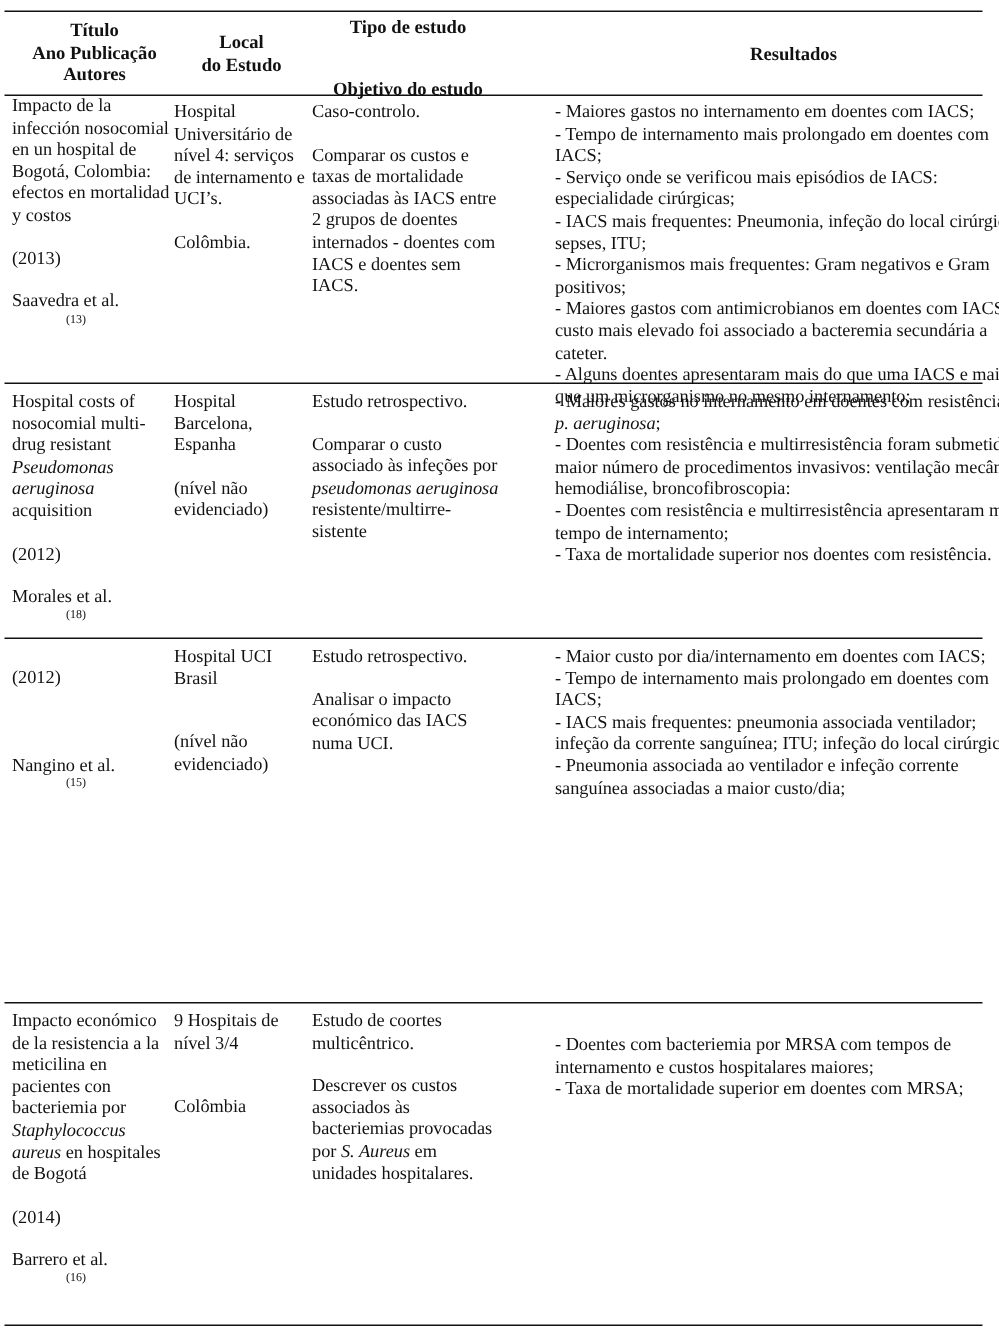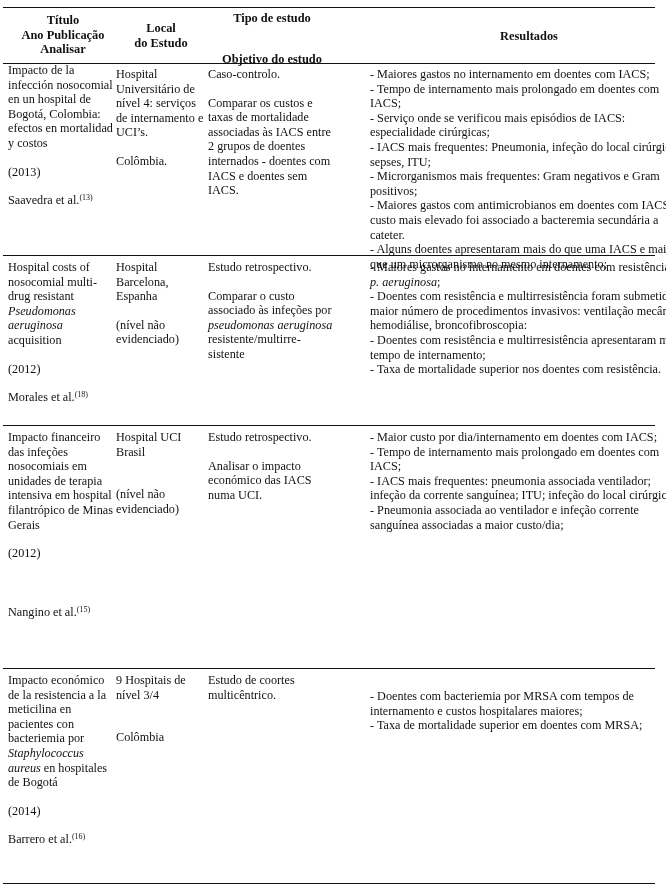--- a/index.html
+++ b/index.html
@@ -14,40 +14,40 @@
       position: absolute; left: 3px; top: 3px; width: 652px;
     }
     .rule { position: absolute; left: 0; width: 652px; height: 0; border-top: 1.6px solid #111; }
     .cell { position: absolute; box-sizing: border-box; }
     .c1 { left: 5px; width: 110px; }
     .c2 { left: 113px; width: 90px; font-family: Liberation Serif, serif; }
     .c3 { left: 205px; width: 128px; }
     .c4 { left: 335px; width: 318px; margin-left: 32px; }
     .hdr { font-weight: bold; text-align: center; font-size: 12.4px; }
     .gap { height: 14px; }
-    sup { font-size: 8px; line-height: 0; vertical-align: 4px; }
+    sup { font-size: 8px; line-height: 0; vertical-align: 4px; margin-left: 36px; }
     i { }
     p { margin: 0; }
   </style>
 </head>
 <body>
 
 <div class="table">
 
   <div class="rule" style="top:4px"></div>
   <div class="rule" style="top:60px"></div>
   <div class="rule" style="top:252px"></div>
   <div class="rule" style="top:422px"></div>
   <div class="rule" style="top:665px"></div>
   <div class="rule" style="top:880px"></div>
 
   <div class="cell c1 hdr" style="top:10px">
     <p>Título</p>
     <p>Ano Publicação</p>
-    <p>Analisar</p>
+    <p>Autores</p>
   </div>
   <div class="cell c2 hdr" style="top:18px">
     <p>Local</p>
     <p>do Estudo</p>
   </div>
   <div class="cell c3 hdr" style="top:8px">
     <p>Tipo de estudo</p>
     <p style="margin-top:26px">Objetivo do estudo</p>
   </div>
   <div class="cell c4 hdr" style="top:26px">
@@ -99,21 +99,20 @@
     <p><span>Comparar o custo associado às infeções por</span> <i>pseudomonas aeruginosa</i> <span>resistente/multirre-sistente</span></p>
   </div>
   <div class="cell c4" style="top:257px">
     <p><span>- Maiores gastos no internamento em doentes com resistência a </span><i>p. aeruginosa</i><span>;</span></p>
     <p>- Doentes com resistência e multirresistência foram submetidos a maior número de procedimentos invasivos: ventilação mecânica, hemodiálise, broncofibroscopia:</p>
     <p>- Doentes com resistência e multirresistência apresentaram maior tempo de internamento;</p>
     <p>- Taxa de mortalidade superior nos doentes com resistência.</p>
   </div>
 
   <div class="cell c1" style="top:427px">
-    <p>Impacto financeiro das infeções nosocomiais em unidades de terapia intensiva em hospital filantrópico de Minas Gerais</p>
     <div class="gap"></div>
     <p>(2012)</p>
     <div style="height:44px"></div>
     <p><span>Nangino et al.</span><sup>(15)</sup></p>
   </div>
   <div class="cell c2" style="top:427px">
     <p>Hospital UCI Brasil</p>
     <div style="height:28px"></div>
     <p>(nível não evidenciado)</p>
   </div>
@@ -137,18 +136,19 @@
     <p><span>Barrero et al.</span><sup>(16)</sup></p>
   </div>
   <div class="cell c2" style="top:670px">
     <p>9 Hospitais de nível 3/4</p>
     <div style="height:28px"></div>
     <p>Colômbia</p>
   </div>
   <div class="cell c3" style="top:670px">
     <p>Estudo de coortes multicêntrico.</p>
     <div class="gap"></div>
+    <p><span>Descrever os custos associados às bacteriemias provocadas por</span> <i>S. Aureus</i> <span>em unidades hospitalares.</span></p>
   </div>
   <div class="cell c4" style="top:686px">
     <p>- Doentes com bacteriemia por MRSA com tempos de internamento e custos hospitalares maiores;</p>
     <p>- Taxa de mortalidade superior em doentes com MRSA;</p>
   </div>
 </div>
 
 </body></html>

